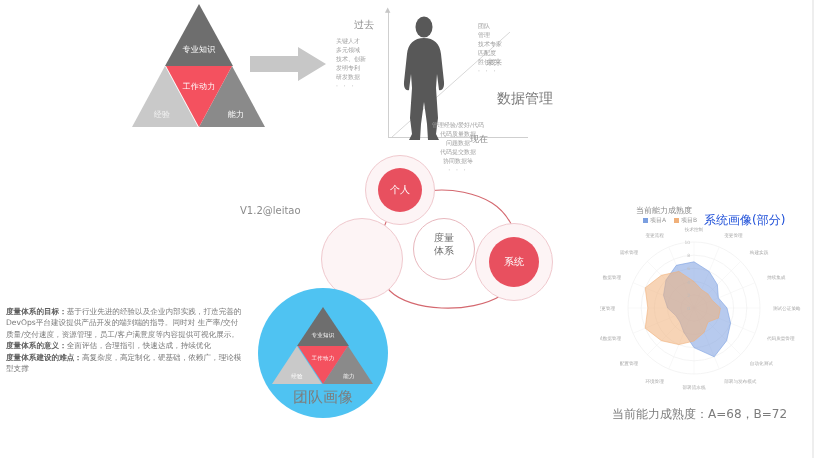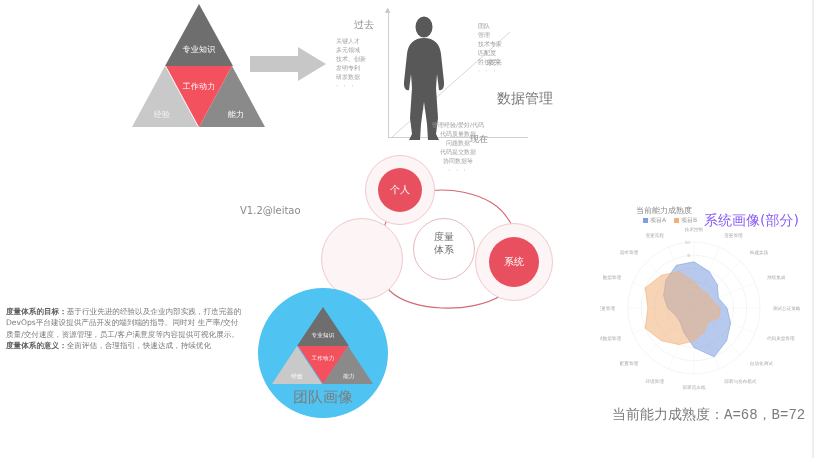--- a/index.html
+++ b/index.html
@@ -83,21 +83,21 @@
   #circles { position: absolute; left: 310px; top: 145px; width: 265px; height: 170px; }
   .ring { position: absolute; border-radius: 50%; background: #fdf4f5; border: 1px solid #f0c9ce; }
   .inner { position: absolute; border-radius: 50%; background: #e8505f; display: flex; align-items: center; justify-content: center; color: #fff; font-size: 10px; }
   #ring-person { left: 55px; top: 10px; width: 70px; height: 70px; }
   #inner-person { left: 68px; top: 23px; width: 44px; height: 44px; }
   #ring-team { left: 11px; top: 73px; width: 82px; height: 82px; }
   #inner-team { left: 26px; top: 88px; width: 52px; height: 52px; }
   #ring-system { left: 165px; top: 78px; width: 78px; height: 78px; }
   #inner-system { left: 179px; top: 92px; width: 50px; height: 50px; }
   #ring-center { left: 103px; top: 73px; width: 62px; height: 62px; background: #fff; border: 1px solid #e8b7bd; }
-  #center-label { position: absolute; left: 103px; top: 86px; width: 62px; text-align: center; font-size: 10px; line-height: 13px; color: #6e6e6e; font-family: Liberation Mono, monospace; }
+  #center-label { position: absolute; left: 103px; top: 86px; width: 62px; text-align: center; font-size: 10px; line-height: 13px; color: #6e6e6e; }
   #connector-arc { position: absolute; left: 0; top: 0; width: 265px; height: 170px; pointer-events: none; }
 
   
   #team-portrait { position: absolute; left: 258px; top: 288px; width: 130px; height: 130px; border-radius: 50%; background: #4fc3f2; }
   #team-pyramid { position: absolute; left: 272px; top: 307px; width: 102px; height: 78px; }
   #team-pyramid .apex { left: 25px; top: 0; border-left: 26px solid transparent; border-right: 26px solid transparent; border-bottom: 39px solid #6e6e6e; }
   #team-pyramid .left { left: 0; top: 39px; border-left: 25px solid transparent; border-right: 25px solid transparent; border-bottom: 38px solid #c9c9c9; }
   #team-pyramid .right { left: 51px; top: 39px; border-left: 25px solid transparent; border-right: 25px solid transparent; border-bottom: 38px solid #8a8a8a; }
   #team-pyramid .mid-red { left: 26px; top: 39px; border-left: 25px solid transparent; border-right: 25px solid transparent; border-top: 38px solid #f4515f; }
   #team-pyramid .lbl { position: absolute; color:#fff; font-size: 5.5px; width: 44px; text-align: center; }
@@ -107,22 +107,22 @@
   #team-pyramid .lbl-right{ left: 55px; top: 66px; }
   #team-portrait-label { position: absolute; left: 270px; top: 388px; width: 106px; text-align: center; font-size: 15px; color: #7d7d7d; }
 
   
   #radar-panel { position: absolute; left: 600px; top: 200px; width: 214px; height: 230px; }
   #radar-title { position: absolute; left: 36px; top: 5px; font-size: 8px; color: #8a8a8a; }
   #radar-legend { position: absolute; left: 43px; top: 16px; font-size: 6px; color: #9a9a9a; display: flex; gap: 8px; align-items: center; }
   .lg { display: flex; align-items: center; gap: 2px; }
   .sw { width: 5px; height: 5px; display: inline-block; }
   #radar-svg { position: absolute; left: 0; top: 22px; }
-  #system-title { position: absolute; left: 104px; top: 12px; font-size: 14px; color: #8b5cf6; white-space: nowrap; }
-  #radar-caption { position: absolute; left: 12px; top: 206px; font-size: 14px; color: #7c7c7c; white-space: nowrap; font-family: Liberation Mono, monospace; }
+  #system-title { position: absolute; left: 104px; top: 12px; font-size: 12px; color: #1d4ed8; white-space: nowrap; }
+  #radar-caption { position: absolute; left: 12px; top: 206px; font-size: 12px; color: #7c7c7c; white-space: nowrap; }
   .radar-axis-label { font-size: 4.6px; fill: #a8a8a8; font-family: "DejaVu Sans", sans-serif; }
   .radar-tick { font-size: 4.4px; fill: #bdbdbd; font-family: "DejaVu Sans", sans-serif; }
 
   
   #right-edge { position: absolute; right: 0; top: 0; width: 2px; height: 458px; background: #eeeeee; }
 </style>
 </head>
 <body>
 
 <div class="slide">
@@ -195,20 +195,23 @@
   </div>
 
   <div id="title-version">V1.2@leitao</div>
 
   <div id="body-text">
     <p>
       <b>度量体系的目标：</b><span>基于行业先进的经验以及企业内部实践，打造完善的DevOps平台建设提供产品开发的端到端的指导。同时对 生产率/交付质量/交付速度，资源管理，员工/客户满意度等内容提供可视化展示。</span>
     </p>
     <p>
       <b>度量体系的意义：</b><span>全面评估，合理指引，快速达成，持续优化</span>
+    </p>
+    <p>
+      <b>度量体系建设的难点：</b><span>高复杂度，高定制化，硬基础，依赖广，理论模型支撑</span>
     </p>
   </div>
 
   <div id="circles">
     <svg id="connector-arc" viewBox="0 0 265 170">
       <path d="M78 72 C88 40 150 38 182 58 C214 78 218 132 192 150 C160 170 100 166 80 146 C62 128 66 100 78 72 Z" fill="none" stroke="#d4686f" stroke-width="1.1"></path>
     </svg>
     <div class="ring" id="ring-person"></div>
     <div class="inner" id="inner-person">
       <span>个人</span>

